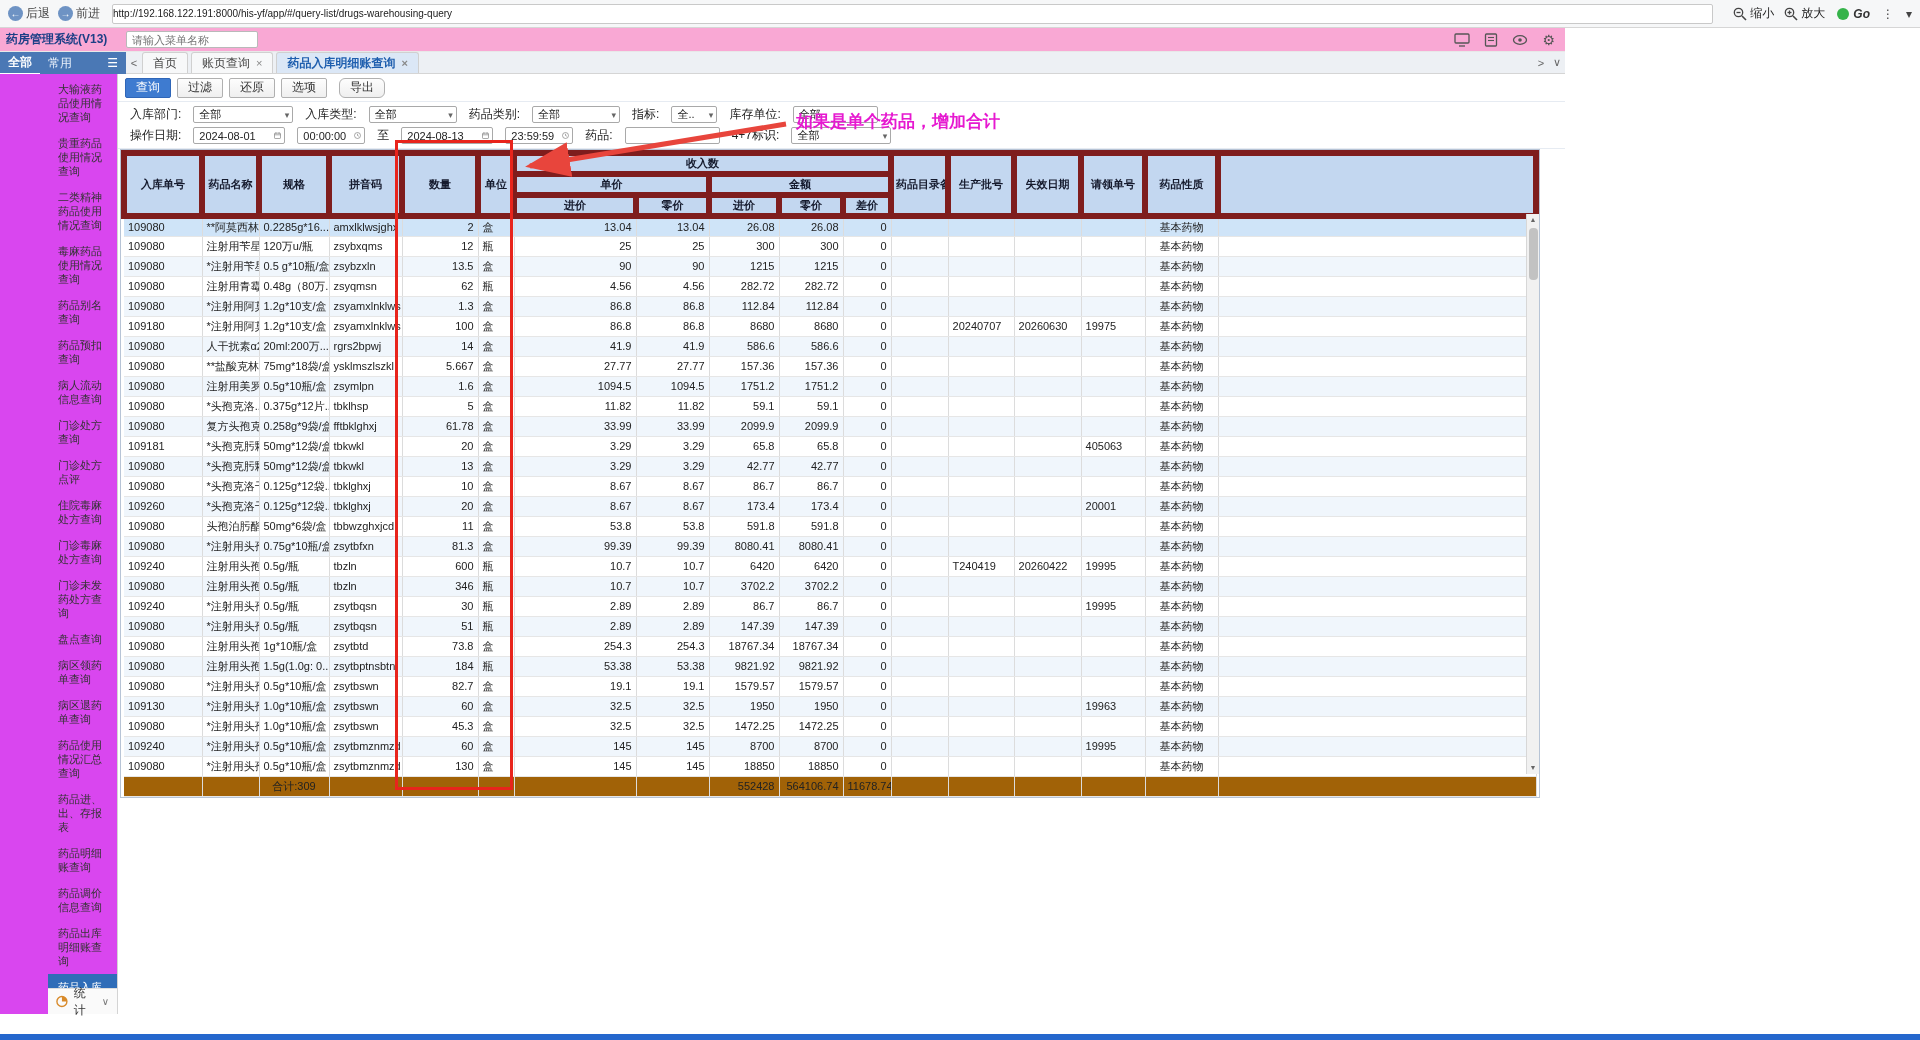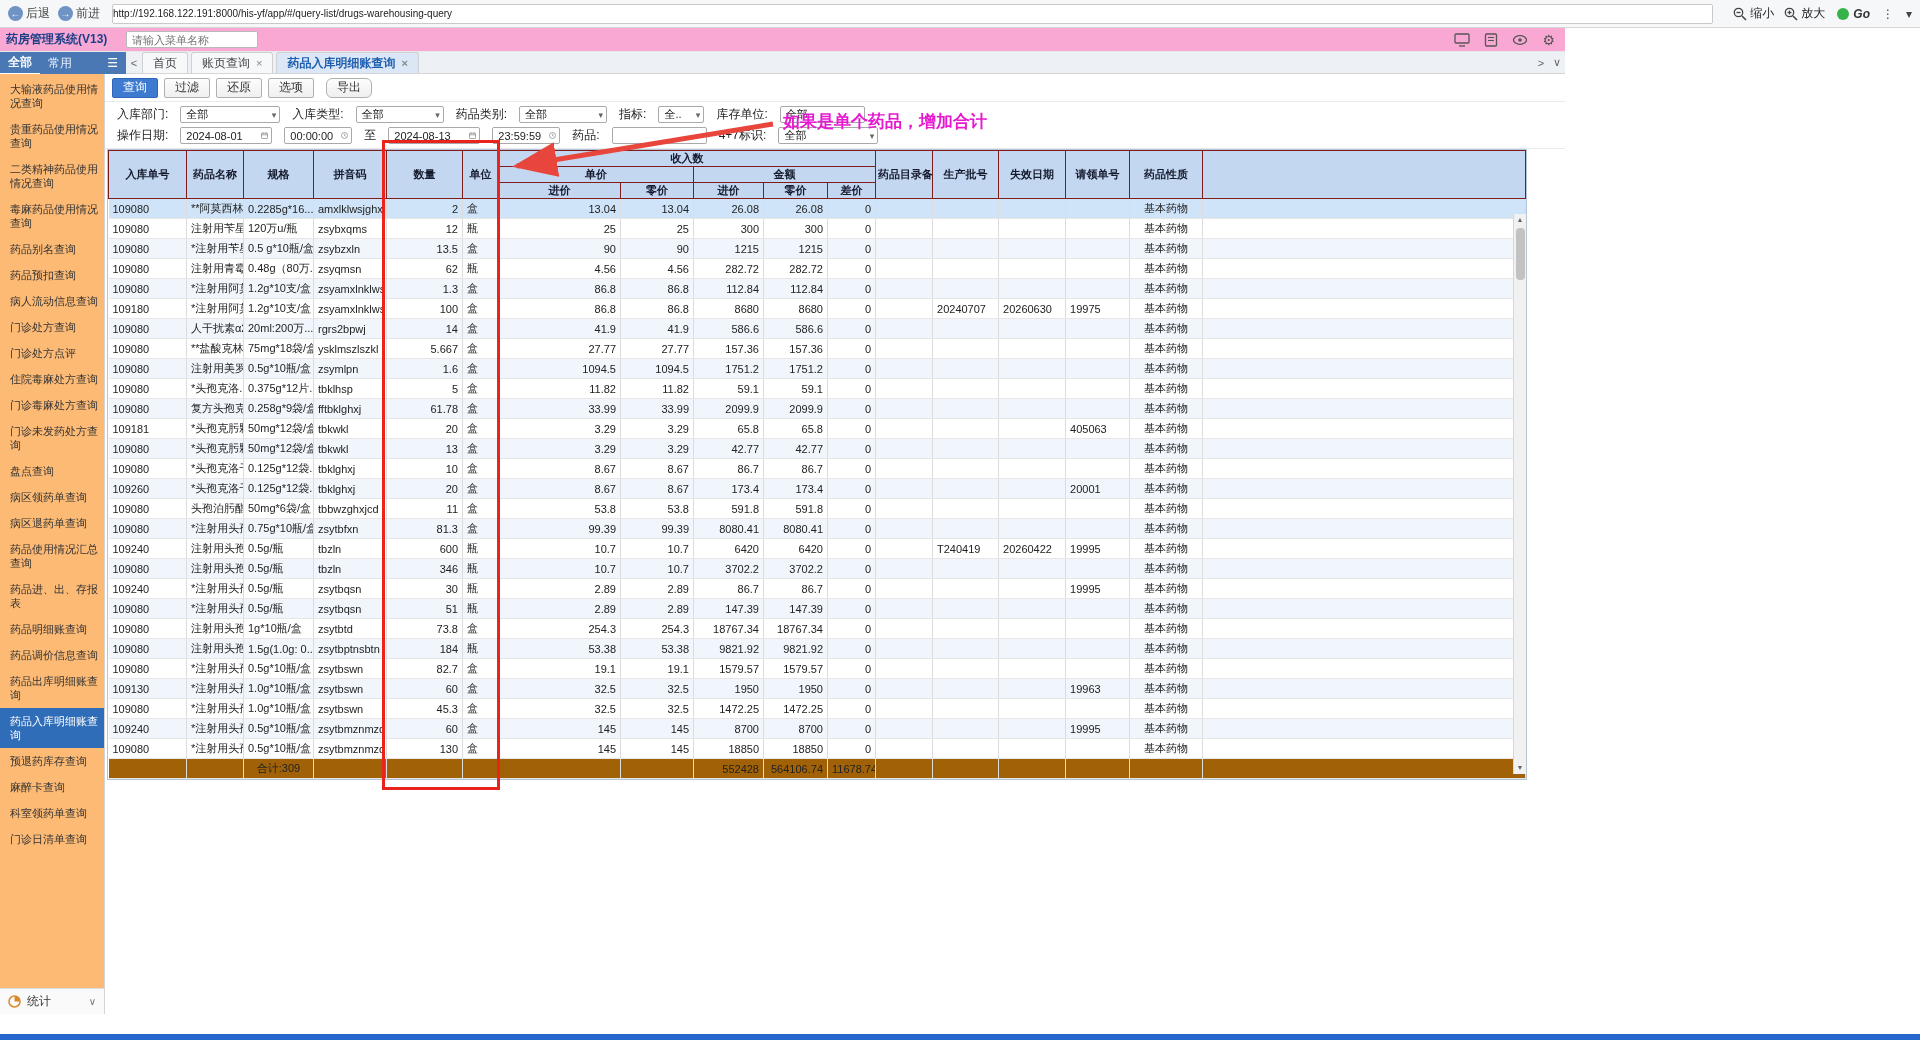--- a/index.html
+++ b/index.html
@@ -39,21 +39,21 @@
   .hamburger { margin-left:auto; margin-right:8px; font-size:12px; color:#fff; }
   .tabbar { flex:1; background:#edf0f4; border-bottom:1px solid #d5d5d5; display:flex; align-items:flex-end; }
   .tab-nav { width:16px; text-align:center; font-size:11px; color:#666; padding-bottom:4px; }
   .tab { display:flex; align-items:center; background:#f7f8f9; border:1px solid #d0d0d0; border-bottom:none; border-radius:3px 3px 0 0; padding:3px 10px; font-size:12px; color:#444; margin-right:3px; height:21px; }
   .tab.active { background:#dbe7f6; color:#1e5eae; font-weight:bold; }
   .tab-x { margin-left:6px; color:#888; font-size:11px; }
   .tab-spacer { flex:1; }
 
   
   .main { display:flex; height:940px; }
-  .sidebar { width:105px; border-right:1px solid #d4d4d4; display:flex; flex-direction:column; background:#fdba74; }
+  .sidebar { width:118px; border-right:1px solid #d4d4d4; display:flex; flex-direction:column; background:#d946ef;padding-left:48px; }
   .menu { flex:1; overflow:hidden; padding-top:2px; }
   .menu-item { padding:6px 6px 6px 10px; font-size:11px; line-height:14px; color:#333; cursor:default; }
   .menu-item.active { background:var(--accent-blue); color:#fff; }
   .stats-bar { height:26px; border-top:1px solid #ddd; background:#fafafa; display:flex; align-items:center; padding:0 8px; font-size:12px; color:#333; gap:6px; }
   .stats-bar .chev { margin-left:auto; color:#777; font-size:10px; }
 
   .content { position:relative; flex:1; background:#fff; }
 
   .toolbar { height:28px; display:flex; align-items:center; gap:6px; padding-left:7px; border-bottom:1px solid #e6ebf2; }
   .btn { height:20px; padding:0 10px; font-size:12px; border:1px solid #b0b0b0; border-radius:2px; background:linear-gradient(#fdfdfd,#efefef); color:#333; font-family:inherit; }
@@ -65,21 +65,21 @@
   .flabel { white-space:nowrap; }
   .sel, .field { height:17px; background:#fff; border:1px solid #a9a9a9; border-radius:2px; display:inline-flex; align-items:center; padding:0 3px 0 5px; font-size:11px; color:#222; }
   .sel .caret { margin-left:auto; color:#666; font-size:9px; padding-left:4px; }
   .field .fic { margin-left:auto; padding-left:4px; }
   .txt { height:17px; background:#fff; border:1px solid #a9a9a9; border-radius:2px; font-size:11px; color:#222; padding-left:5px; font-family:inherit; }
   .w46{width:46px}.w68{width:68px}.w85{width:85px}.w88{width:88px}.w95{width:95px}.w100{width:100px}.w96{width:92px}
 
   
   .table-area { position:relative; margin-left:2px; width:1420px; border:1px solid #b7c4d6; }
   table { border-collapse:collapse; table-layout:fixed; width:100%; }
-  th { background:var(--header-bg); border:1px solid #7f1d1d; font-weight:bold; font-size:11px; color:#151a2d; height:16px; padding:0 2px; text-align:center; white-space:nowrap; overflow:hidden; }
+  th { background:var(--header-bg); border:6px solid #7f1d1d; font-weight:bold; font-size:11px; color:#151a2d; height:16px; padding:0 2px; text-align:center; white-space:nowrap; overflow:hidden; }
   td { border-right:1px solid #dcdcdc; border-bottom:1px solid #e6e6e6; height:20px; font-size:11px; color:#222; padding:0 4px; white-space:nowrap; overflow:hidden; background:#fff; }
   tr.alt td { background:var(--alt-row); }
   tr.selected td { background:var(--selected-row); }
   .c4,.c6,.c7,.c8,.c9,.c10 { text-align:right; }
   .c15 { text-align:center; }
   tfoot td { background:#a16207; border-top:1px solid #9a9a9a; font-size:11px; }
   tfoot .c2 { text-align:center; }
 
   .vscroll { position:absolute; top:64px; right:0; width:13px; height:560px; background:#f1f1f1; border-left:1px solid #d7d7d7; display:flex; flex-direction:column; align-items:center; font-size:7px; color:#666; }
   .vscroll .varrow { height:12px; line-height:12px; }

